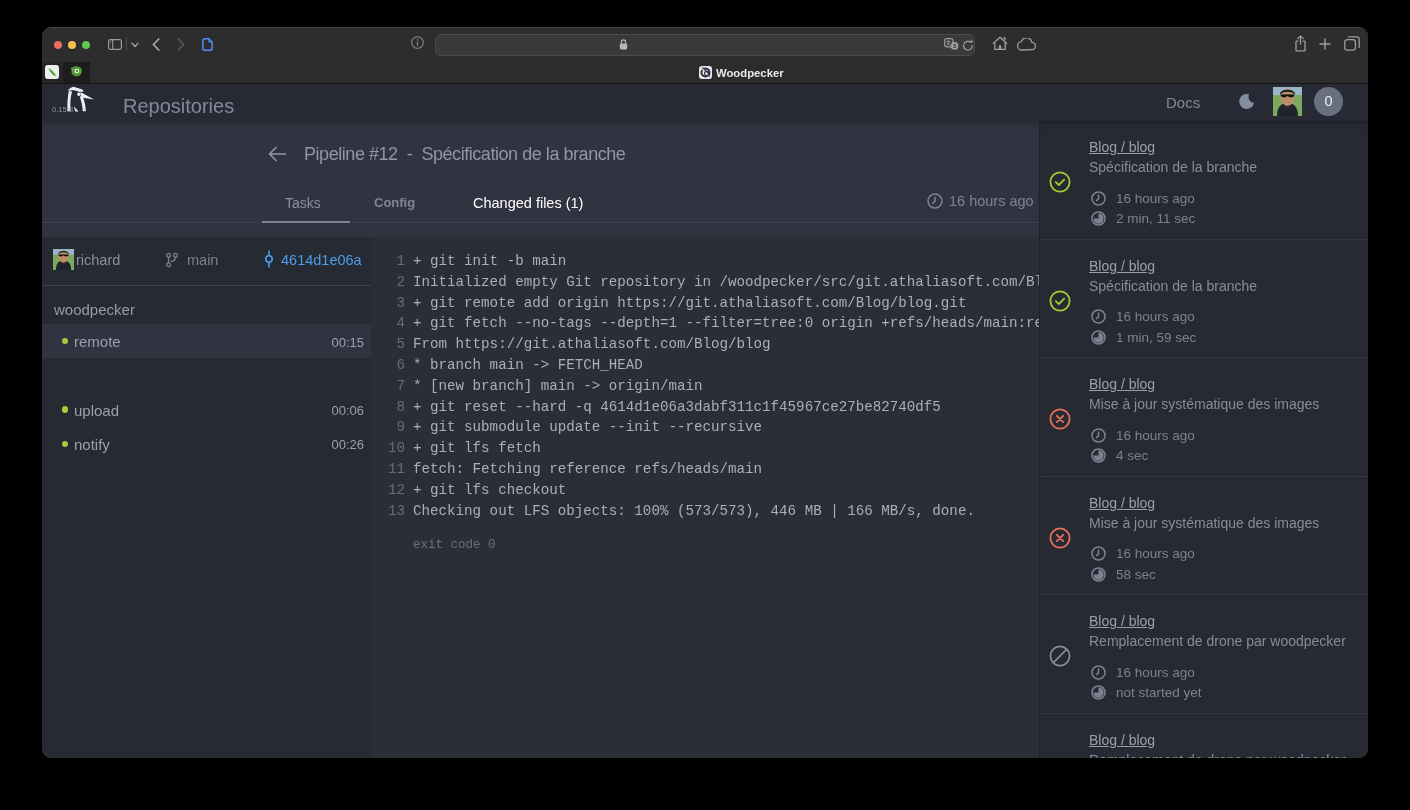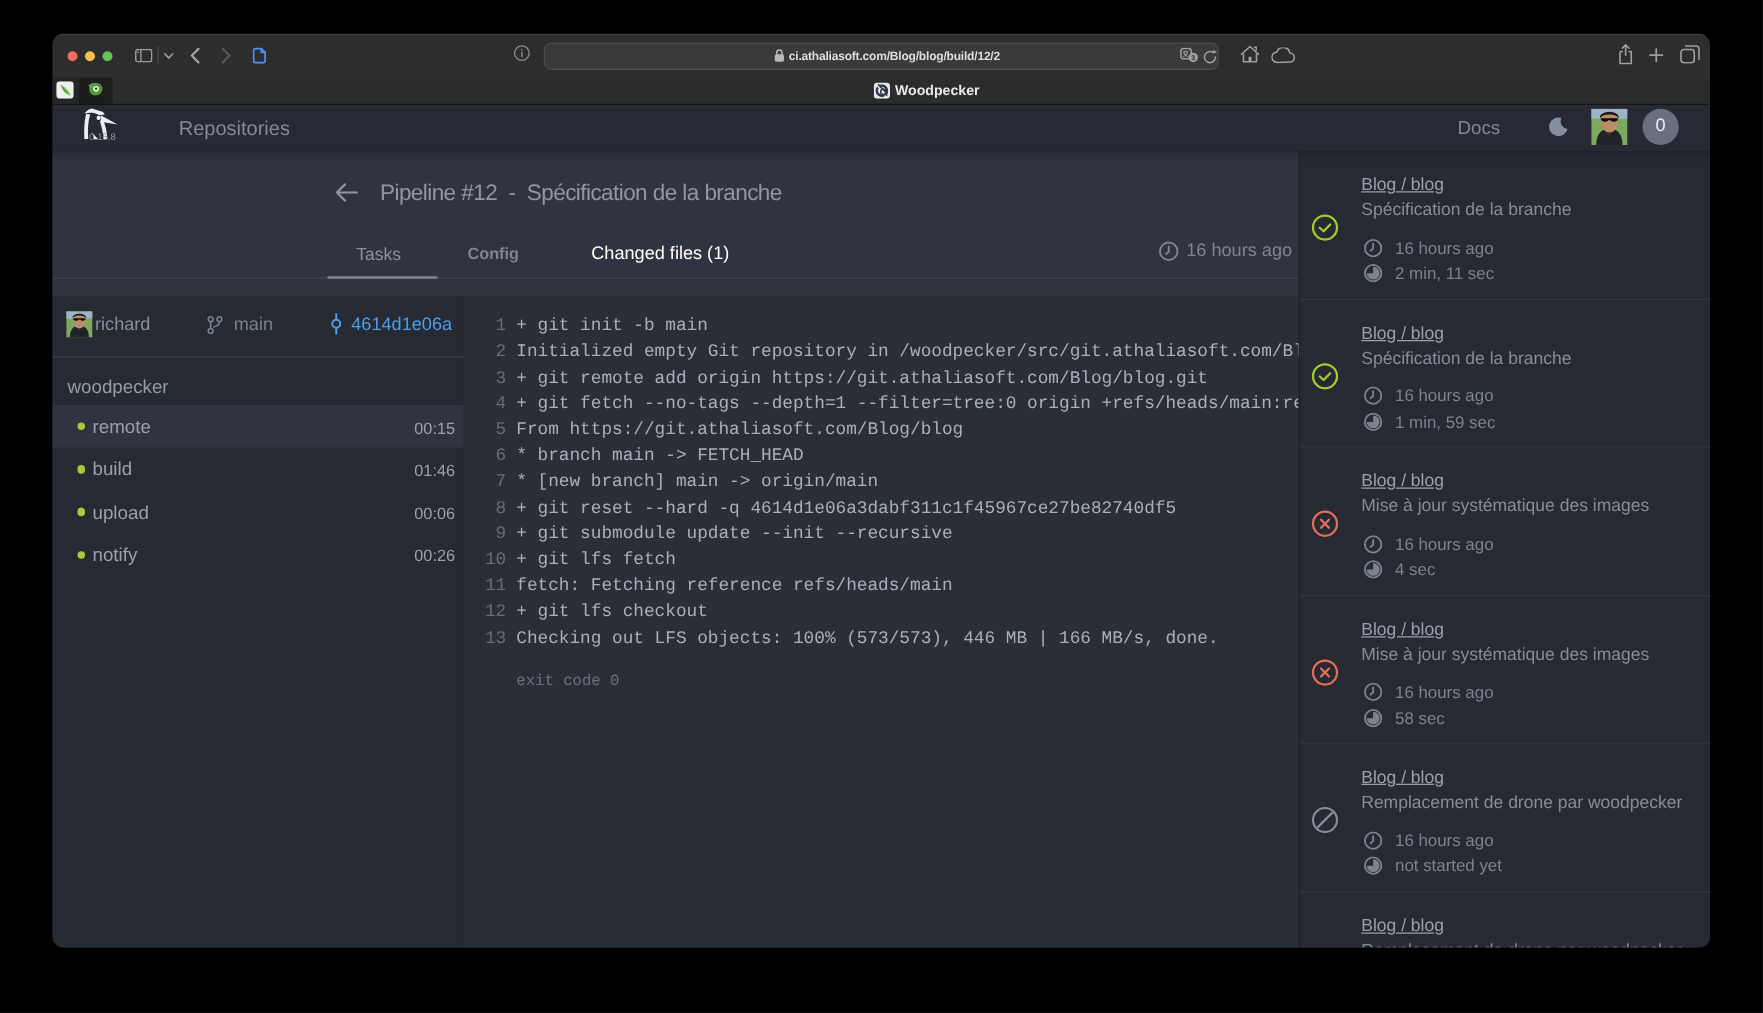--- a/index.html
+++ b/index.html
@@ -72,22 +72,20 @@
       <rect x="5.9" y="5.5" width="1.2" height="4.2" fill="#89898c"></rect>
       <rect x="5.9" y="3.2" width="1.2" height="1.3" fill="#89898c"></rect>
     </svg>
 
     <div style="position:absolute; left:393px; top:6.5px; width:540px; height:22px; border-radius:6px;
        background:#3a3a3b; border:1px solid #4b4b4d;"></div>
     <svg class="ticon" style="left:577px; top:12px;" width="9" height="11" viewBox="0 0 9 11">
       <rect x="0.8" y="4.4" width="7.4" height="6" rx="1.4" fill="#b9b9bb"></rect>
       <path d="M2.4 4.6 V3 a2.1 2.1 0 0 1 4.2 0 V4.6" fill="none" stroke="#b9b9bb" stroke-width="1.2"></path>
     </svg>
-    <div style="position:absolute; left:589px; top:12.5px; width:330px; height:14px; color:#dededf;
-       font-size:9.6px; font-weight:bold; letter-spacing:-0.15px;">ci.athaliasoft.com/Blog/blog/build/12/2</div>
 
     <svg class="ticon" style="left:902px; top:11px;" width="15" height="12" viewBox="0 0 15 12">
       <rect x="0.7" y="0.7" width="8.2" height="8.2" rx="2" fill="none" stroke="#9e9ea1" stroke-width="1.2"></rect>
       <path d="M2.5 3.4 h4 M4.5 2.4 v1 M3 3.6 c0.3 1.6 1.6 3 3.4 3.6 M6 3.6 c-0.3 1.6 -1.7 3.1 -3.5 3.7" fill="none" stroke="#9e9ea1" stroke-width="0.9"></path>
       <circle cx="10.6" cy="7.9" r="3.8" fill="#9e9ea1"></circle>
       <text x="10.6" y="10" font-size="5.5" fill="#2d2d2e" text-anchor="middle" font-weight="bold" font-family="Liberation Sans">3</text>
     </svg>
     <svg class="ticon" style="left:920px; top:11.5px;" width="12" height="13" viewBox="0 0 12 13">
       <path d="M10.3 6.6 a4.4 4.4 0 1 1 -1.6 -3.3" fill="none" stroke="#9e9ea1" stroke-width="1.2" stroke-linecap="round"></path>
       <path d="M8.5 0.6 L8.9 3.6 L11.6 3.0 Z" fill="#9e9ea1"></path>
@@ -153,22 +151,22 @@
       <svg class="ticon" style="left:24px; top:1.5px;" width="28" height="26" viewBox="0 0 28 26">
         <g fill="#eceef2">
           <path d="M1.6 4.8 C3.4 2.4 5.4 1.0 7.6 0.7 L16.4 3.5 L17.8 5.5 L13.4 6.1 C9.5 3.9 5.2 4.0 1.6 4.8 Z"></path>
           <path d="M14.9 6.3 L28 13.5 L15.7 11.5 C14.5 10.0 14.3 7.9 14.9 6.3 Z"></path>
           <circle cx="12.9" cy="8.3" r="1.7"></circle>
           <path d="M2.9 5.0 C1.6 10.2 1.1 17.5 1.5 25.2 L4.6 25.2 C4.0 17.5 4.5 10.8 6.1 5.6 Z"></path>
           <path d="M13.9 11.0 C15.5 15.6 16.5 20.2 16.8 25.2 L19.9 25.2 C19.6 19.0 18.2 13.6 16.1 8.9 Z"></path>
           <path d="M7.8 20.3 L12.6 25.4 L9.2 25.4 Z"></path>
         </g>
       </svg>
-      <div style="position:absolute; left:10px; top:21px; width:60px; text-align:center; font-size:7.6px; color:#8f96a3;">0.15.8</div>
-      <div style="position:absolute; left:81px; top:10.5px; font-size:16px; color:#828a99;margin-left:20px;">Repositories</div>
+      <div style="position:absolute; left:10px; top:21px; width:60px; font-size:7.6px; color:#8f96a3;">0.15.8</div>
+      <div style="position:absolute; left:81px; top:10.5px; font-size:20px; color:#828a99;">Repositories</div>
       <div style="position:absolute; left:1124px; top:9.5px; font-size:15px; color:#808896;">Docs</div>
       <svg class="ticon" style="left:1196px; top:9px;" width="17" height="17" viewBox="0 0 17 17">
         <path d="M11.1 1.3 A7.5 7.5 0 1 0 16.1 10.1 A6.2 6.2 0 0 1 11.1 1.3 Z" fill="#858ea1"></path>
       </svg>
 
       <svg class="ticon" style="left:1231px; top:3px;" width="29" height="29" viewBox="0 0 29 29">
         <rect width="29" height="29" fill="#7da95e"></rect>
         <rect x="0" y="0" width="29" height="8" fill="#9cb4c8"></rect>
         <path d="M4 29 C4 20 8 16 14.5 16 C21 16 25 20 25 29 Z" fill="#20242a"></path>
         <ellipse cx="14.5" cy="10.5" rx="7" ry="8.5" fill="#b98d68"></ellipse>
@@ -218,25 +216,20 @@
         <path d="M6 0.5 V5.6 M6 12.4 V17.5" stroke="#4f9ce8" stroke-width="1.6"></path>
       </svg>
       <div style="position:absolute; left:239px; top:14.5px; font-size:14.5px; color:#4f9ce8;">4614d1e06a</div>
       <div style="position:absolute; left:0px; top:48px; width:329px; height:1px; background:#3d424e;"></div>
       <div style="position:absolute; left:12px; top:64px; font-size:15px; color:#959caa;">woodpecker</div>
       <div style="position:absolute; left:0; top:87px; width:329px; height:34px; background:#313440;"></div>
       <div class="step" style="top:87px;">
           <i></i>
           <b>remote</b>
           <s>00:15</s>
-        </div>
-      <div class="step" style="top:121.3px;">
-          <i></i>
-          <b>build</b>
-          <s>01:46</s>
         </div>
       <div class="step" style="top:155.6px;">
           <i></i>
           <b>upload</b>
           <s>00:06</s>
         </div>
       <div class="step" style="top:189.9px;">
           <i></i>
           <b>notify</b>
           <s>00:26</s>

